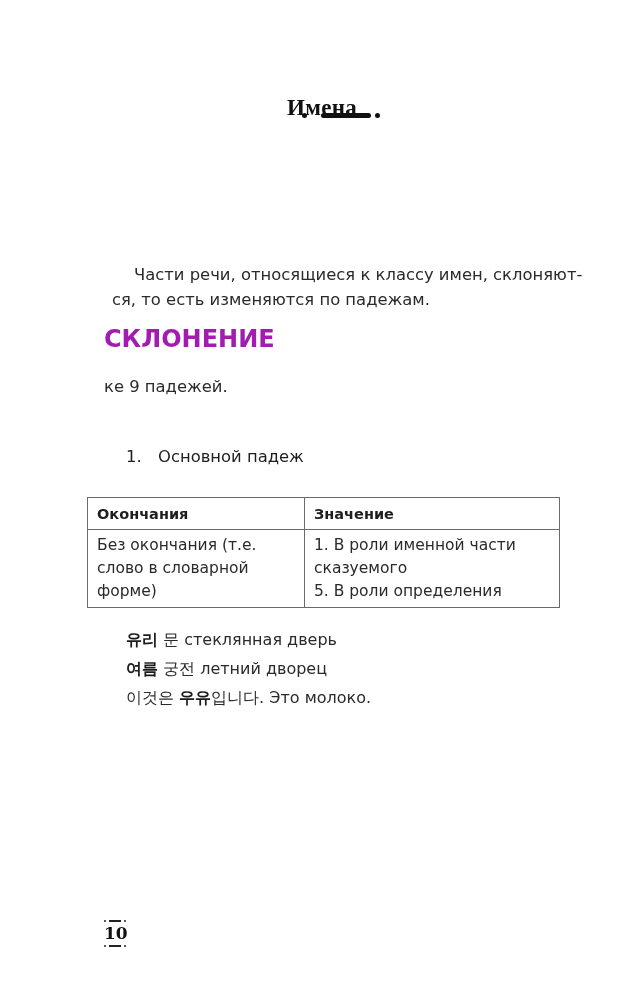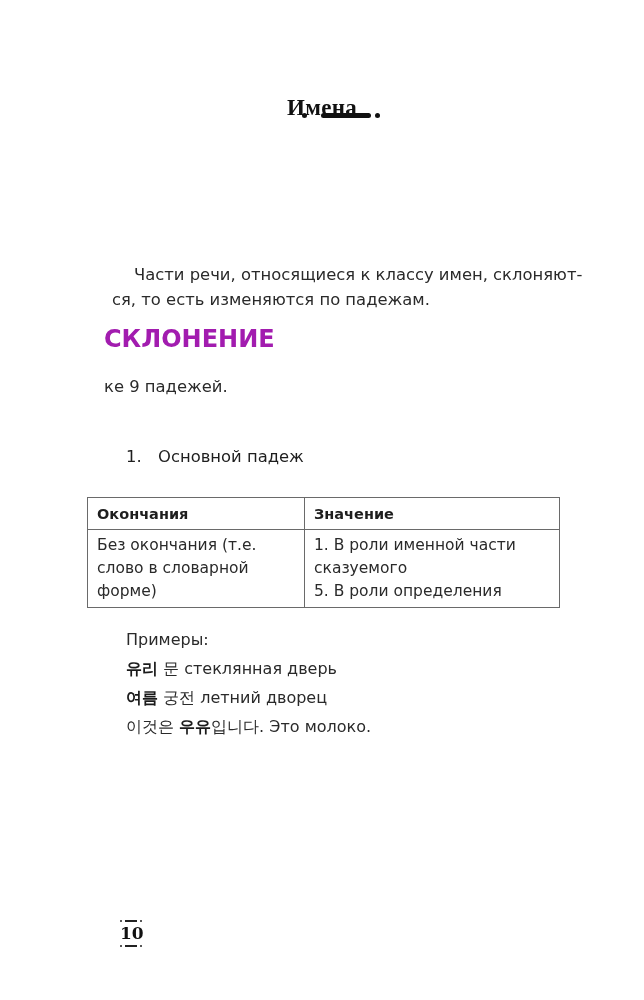--- a/index.html
+++ b/index.html
@@ -51,21 +51,21 @@
   .case-table td .line { display: block; white-space: nowrap; }
 
   .examples {
     position: absolute; left: 126px; top: 625px;
     font-size: 16px; line-height: 29px; color: #2a2a2a;
   }
   .examples .ex-line { display: block; white-space: nowrap; }
   .examples b { font-weight: bold; color: #1a1a1a; }
 
   .page-number {
-    position: absolute; left: 104px; top: 918px; width: 22px; text-align: center; margin-left: 16px;
+    position: absolute; left: 104px; top: 918px; width: 22px; text-align: center;
   }
   .pn-rule { position: relative; height: 6px; }
   .pn-rule .d { position: absolute; top: 2px; width: 2px; height: 2px; background: #222; border-radius: 50%; }
   .pn-rule .b { position: absolute; top: 1.5px; left: 5px; width: 12px; height: 2px; background: #222; }
   .pn-text {
     font-family: "DejaVu Serif", "Liberation Serif", serif;
     font-weight: bold; font-size: 17px; line-height: 19px; color: #111;
   }
 </style>
 </head>
@@ -110,21 +110,20 @@
       <td>
         <span class="line">1. В роли именной части</span>
         <span class="line">сказуемого</span>
         <span class="line">5. В роли определения</span>
       </td>
     </tr>
   </tbody>
 </table>
 
 <div class="examples">
-  <span class="ex-line">Примеры:</span>
   <span class="ex-line"><b>유리</b><span> 문 стеклянная дверь</span></span>
   <span class="ex-line"><b>여름</b><span> 궁전 летний дворец</span></span>
   <span class="ex-line"><span>이것은 </span><b>우유</b><span>입니다. Это молоко.</span></span>
 </div>
 
 <div class="page-number">
   <div class="pn-rule">
     <span class="d" style="left:0"></span>
       <span class="b"></span>
       <span class="d" style="left:20px"></span>

